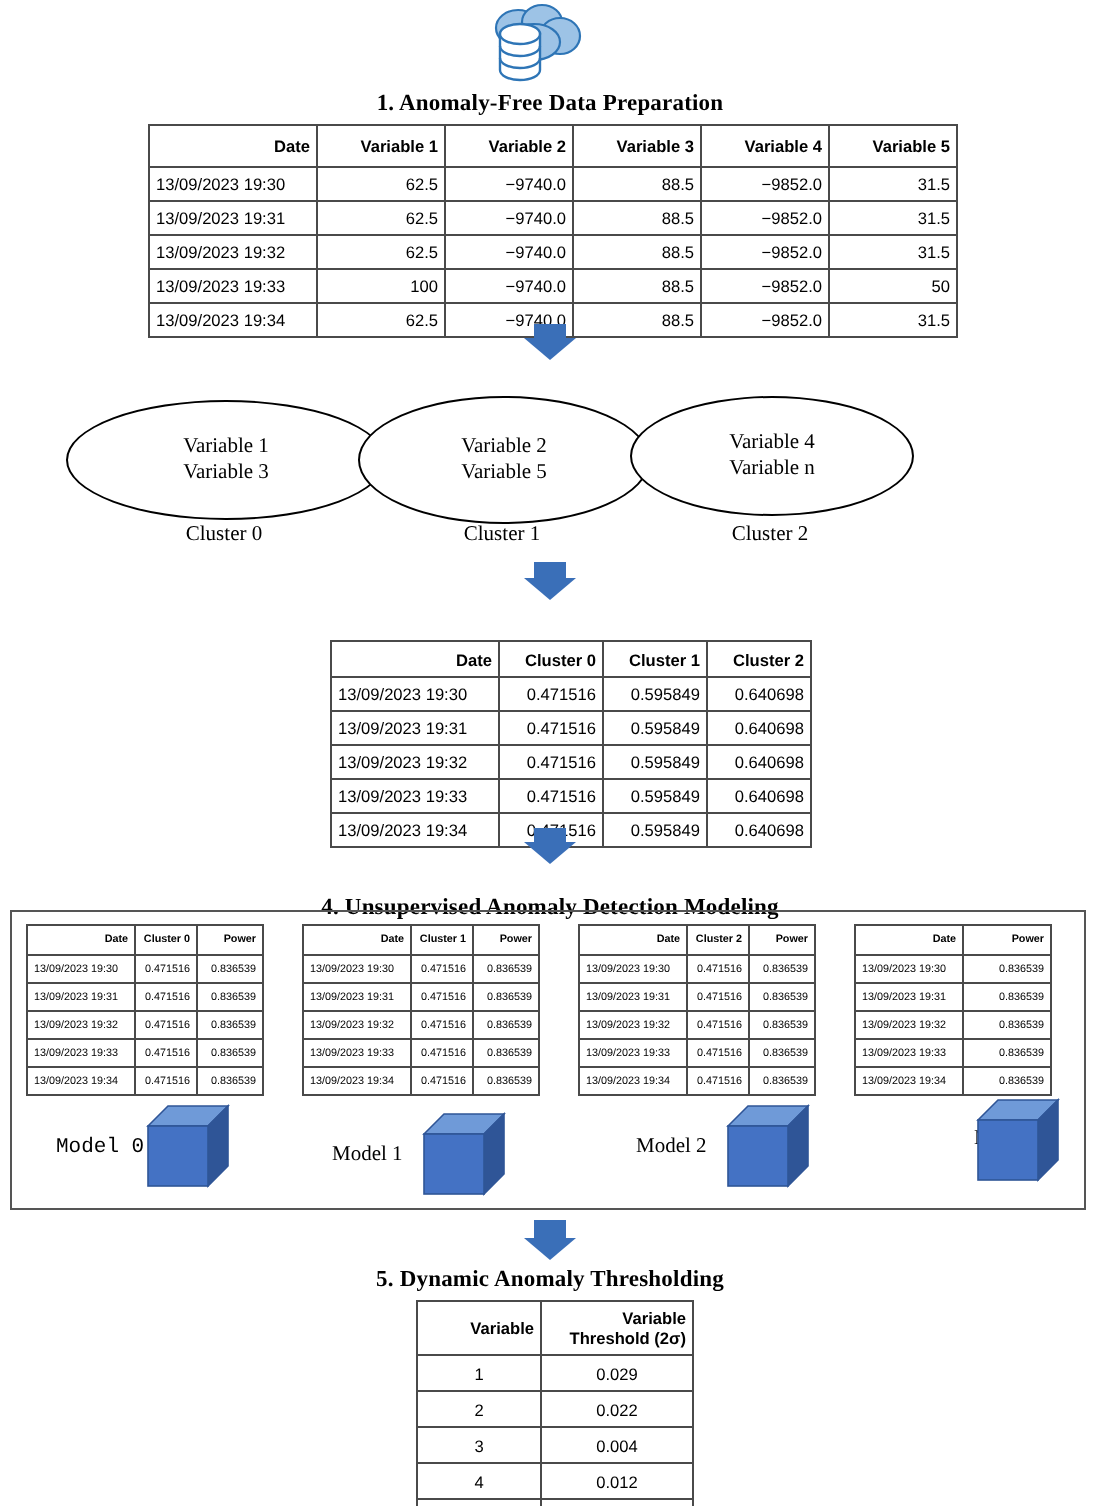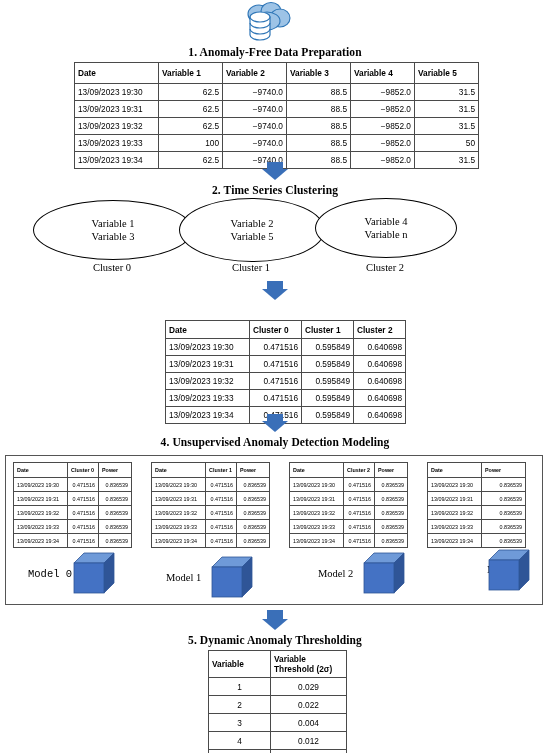--- a/index.html
+++ b/index.html
@@ -69,21 +69,21 @@
     background: #ffffff;
     font-family: "Liberation Sans", sans-serif;
   }
   table.dt th, table.dt td {
     border: 1px solid #4a4a4a;
     padding: 1px 3px;
     white-space: nowrap;
   }
   table.dt th {
     font-weight: bold;
-    text-align: left;
+    text-align: right;
   }
   table.dt td.date { text-align: left; }
   table.dt td.num  { text-align: right; }
   table.dt td.ctr  { text-align: center; }
 
   
   #table-prep { left: 74px; top: 62px; font-size: 8.3px; }
   #table-prep th { height: 18px; }
   #table-prep td { height: 14px; }
   #table-prep col.c-date { width: 84px; }
@@ -250,21 +250,20 @@
         <td class="num">31.5</td>
       </tr>
     </tbody>
   </table>
 
   <div class="arrow" style="left:262px; top:162px;">
     <div class="shaft" style="height:7px;"></div>
     <div class="head"></div>
   </div>
 
-  <div class="section-title" style="top:184px;">2. Time Series Clustering</div>
 
   <div class="ellipse" style="left:33px; top:200px; width:158px; height:58px;">
     <span>Variable 1</span>
     <span>Variable 3</span>
   </div>
   <div class="cluster-label" style="left:33px; top:262px; width:158px;">Cluster 0</div>
 
   <div class="ellipse" style="left:179px; top:198px; width:144px; height:62px;">
     <span>Variable 2</span>
     <span>Variable 5</span>
@@ -330,21 +329,21 @@
         <td class="num">0.640698</td>
       </tr>
     </tbody>
   </table>
 
   <div class="arrow" style="left:262px; top:414px;">
     <div class="shaft" style="height:7px;"></div>
     <div class="head"></div>
   </div>
 
-  <div class="section-title" style="top:436px;">4. Unsupervised Anomaly Detection Modeling</div>
+  <div class="section-title" style="top:448px;">4. Unsupervised Anomaly Detection Modeling</div>
 
   <div id="section4-box"></div>
 
   <table class="dt model-table" id="mt0">
     <colgroup>
         <col class="c-date">
         <col class="c-cl">
         <col class="c-pw">
       </colgroup>
     <thead>

